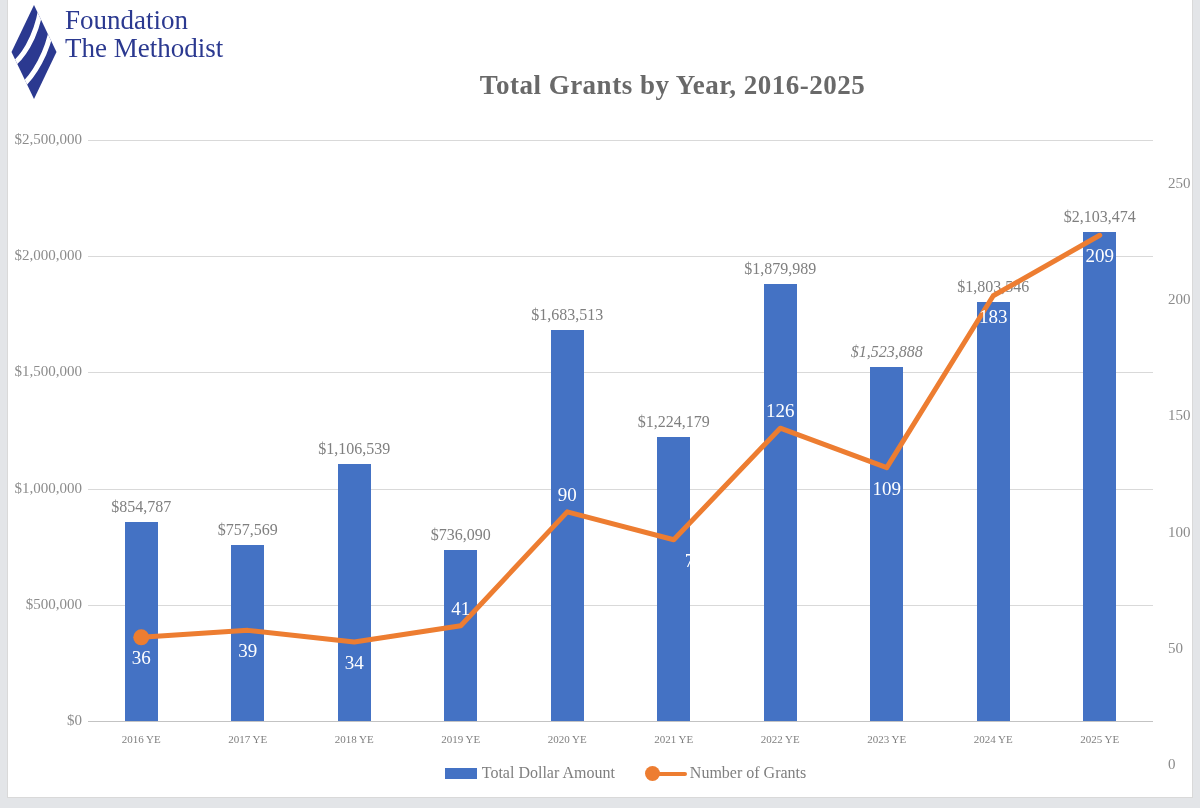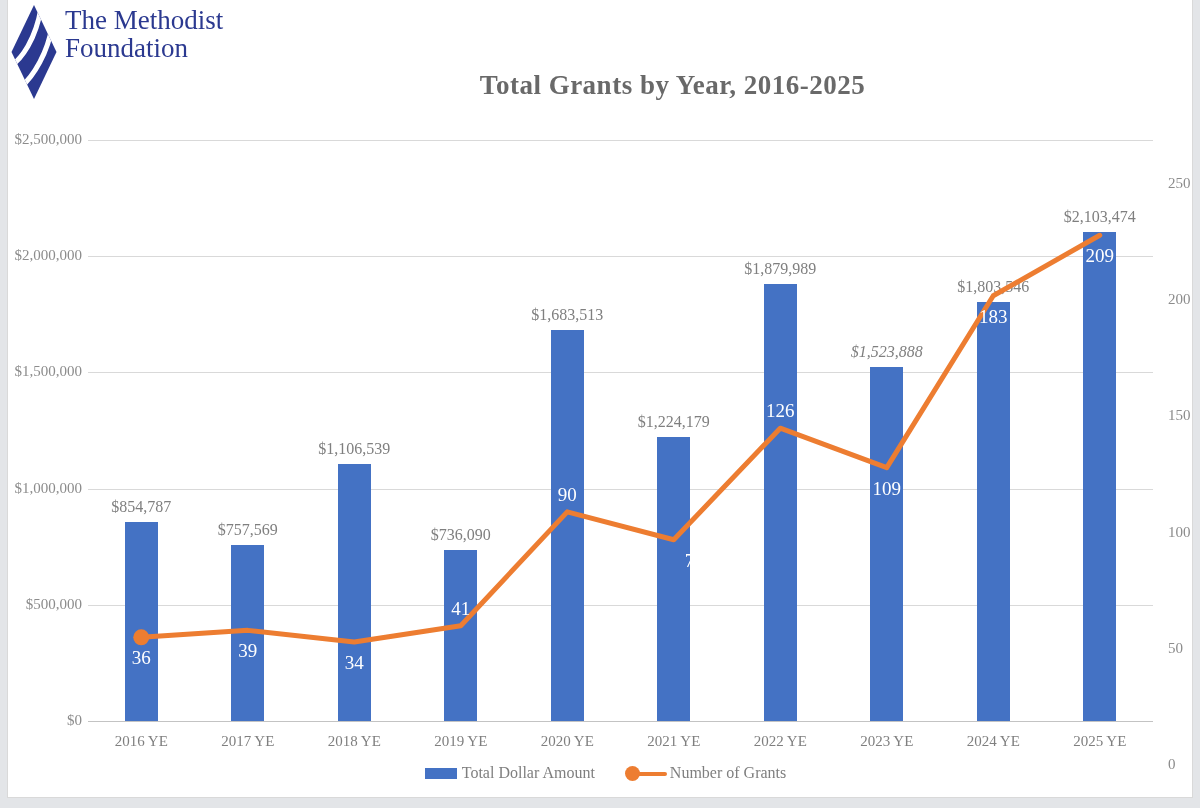--- a/index.html
+++ b/index.html
@@ -16,24 +16,24 @@
   
   .plot{position:absolute;left:88px;top:140px;width:1065px;height:581px;}
   .gridline{position:absolute;left:0;right:0;height:1px;background:#d9d9d9;}
   .axis-line{background:#c3c3c3;}
   .bar{position:absolute;}
   .bar-label{position:absolute;text-align:center;font-size:16px;color:#7f7f7f;white-space:nowrap;}
   .grant-label{position:absolute;text-align:center;font-size:19px;font-weight:normal;color:#ffffff;}
   .tick{position:absolute;font-size:15px;color:#8c8c8c;white-space:nowrap;}
   .tick-left{left:6px;width:76px;text-align:right;}
   .tick-right{left:1168px;text-align:left;margin-top:44px;}
-  .x-label{position:absolute;top:733px;text-align:center;font-size:15px;color:#7f7f7f;}
+  .x-label{position:absolute;top:733px;text-align:center;font-size:11px;color:#7f7f7f;}
   svg.line-layer{position:absolute;left:0;top:0;overflow:visible;}
   
-  .legend{position:absolute;left:86px;top:764px;width:1065px;display:flex;justify-content:center;align-items:center;gap:30px;transform:translateX(-13px);}
+  .legend{position:absolute;left:106px;top:764px;width:1065px;display:flex;justify-content:center;align-items:center;gap:30px;transform:translateX(-13px);}
   .legend-item{display:flex;align-items:center;font-size:16px;color:#7f7f7f;white-space:nowrap;}
   .swatch{display:inline-block;width:32px;height:11px;margin-right:5px;}
   .line-swatch{display:inline-block;position:relative;width:42px;height:15px;margin-right:3px;}
   .line-swatch .seg{position:absolute;left:6px;top:6px;width:36px;height:4px;border-radius:2px;}
   .line-swatch .dot{position:absolute;left:0;top:0;width:15px;height:15px;border-radius:50%;}
 </style>
 </head>
 <body>
 
 <div class="canvas">
@@ -46,22 +46,22 @@
             <polygon points="24,1 46.5,48 24,95 1.5,48"></polygon>
           </clipPath>
       </defs>
       <polygon points="24,1 46.5,48 24,95 1.5,48" fill="#2b3990"></polygon>
       <g clip-path="url(#dclip)">
         <path d="M-2,64 C12,56 26,34 31,4" stroke="#ffffff" stroke-width="5" fill="none"></path>
         <path d="M10,84 C24,72 38,48 42,22" stroke="#ffffff" stroke-width="5" fill="none"></path>
       </g>
     </svg>
     <div class="logo-text">
+      <div>Foundation</div>
       <div>The Methodist</div>
-      <div>Foundation</div>
     </div>
   </div>
 
   <div class="chart-title">Total Grants by Year, 2016-2025</div>
 
   <div>
     <div class="plot">
         <div class="gridline axis-line" style="top: 581px; background: rgb(195, 195, 195);"></div>
         <div class="gridline" style="top: 464.8px; background: rgb(217, 217, 217);"></div>
         <div class="gridline" style="top: 348.6px; background: rgb(217, 217, 217);"></div>

